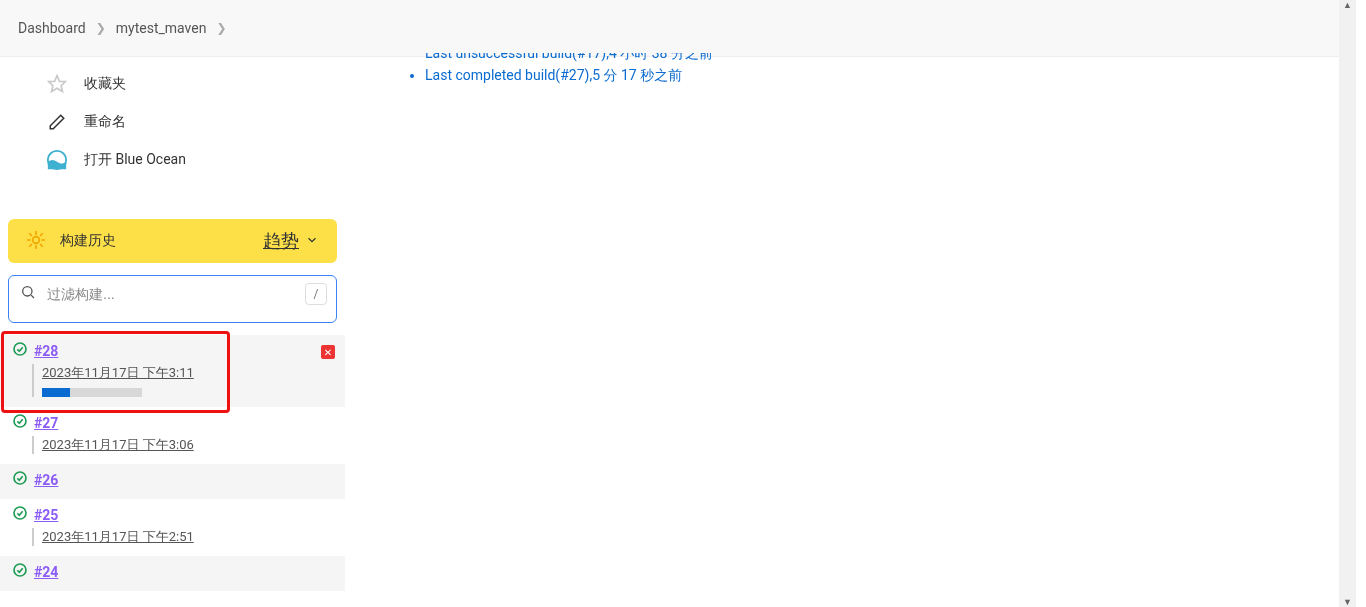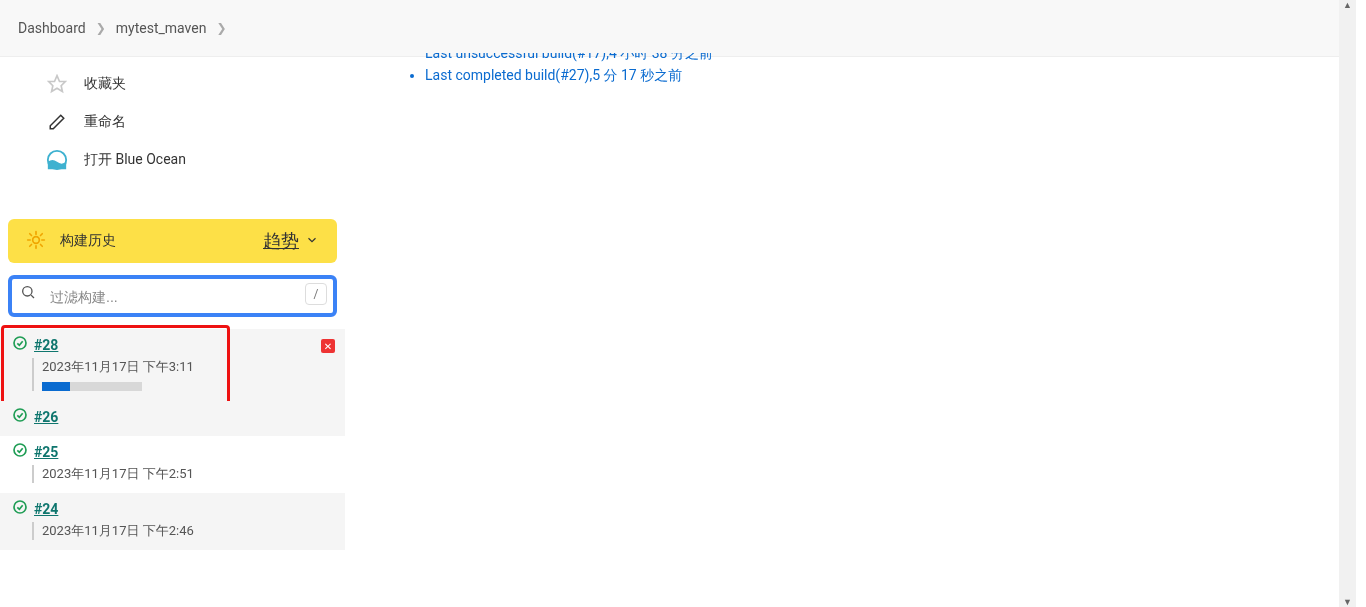--- a/index.html
+++ b/index.html
@@ -18,32 +18,32 @@
 .sb-link { display: flex; align-items: center; gap: 16px; padding: 8px 22px; cursor: pointer; color: #333; margin-left: 24px; }
 .sb-icon { width: 22px; height: 22px; display: inline-flex; align-items: center; justify-content: center; }
 
 .history-header { background: #fde047; display: flex; align-items: center; justify-content: space-between; padding: 10px 18px; margin: 0 8px 12px 8px; border-radius: 6px; }
 .history-left { display: flex; align-items: center; gap: 14px; }
 .history-title { font-weight: 400; }
 .trend-wrap { display: flex; align-items: center; gap: 6px; cursor: pointer; }
 .trend-label { text-decoration: underline; font-size: 18px; }
 
 .filter-row { padding: 0 8px 12px 8px; position: relative; }
-.filter-input { width: 100%; border: 4px solid #3b82f6; border-radius: 6px; padding: 10px 44px 8px 38px; font-size: 14px; background: #fff; color: #333; }
+.filter-input { width: 100%; border: 1px solid #3b82f6; border-radius: 6px; padding: 10px 44px 20px 38px; font-size: 14px; background: #fff; color: #333; }
 .filter-input::placeholder { color: #888; }
 .search-ic { position: absolute; left: 20px; top: 9px; color: #555; }
 .slash-badge { position: absolute; right: 18px; top: 8px; border: 1px solid #ddd; border-radius: 4px; width: 22px; height: 22px; display: flex; align-items: center; justify-content: center; color: #777; font-size: 12px; }
 
 .builds-list { }
 .build-item { padding: 6px 10px 10px 12px; position: relative; }
 .build-item.alt { background: #f5f5f5; }
 .build-top { display: flex; align-items: center; gap: 6px; }
 .check-svg { flex: 0 0 auto; }
-.build-number { font-weight: 700; text-decoration: underline; color: #0f766e; cursor: pointer; }
-.build-date { margin-left: 28px; margin-top: 4px; color: #555; cursor: pointer; font-size: 13px; }
+.build-number { font-weight: 700; text-decoration: underline; color: #8b5cf6; cursor: pointer; }
+.build-date { margin-left: 28px; margin-top: 4px; text-decoration: underline; color: #555; cursor: pointer; font-size: 13px; }
 .date-wrap { border-left: 2px solid #ccc; margin-left: 20px; padding-left: 8px; margin-top: 4px; }
 .progress-track { margin-left: 28px; margin-top: 6px; width: 100px; height: 9px; background: #d8d8d8; position: relative; }
 .progress-fill { background: #0a6bd0; height: 100%; width: 28%; }
 .cancel-ic { position: absolute; right: 10px; top: 10px; width: 14px; height: 14px; background: #e33; display: flex; align-items: center; justify-content: center; color: #fff; font-size: 10px; cursor: pointer; border-radius: 2px; }
 .red-box { position: absolute; border: 3px solid #e11; border-radius: 4px; pointer-events: none; }
 
 .summary-list { list-style: disc; padding-left: 50px; margin-top: 4px; }
 .summary-list li::marker { color: #0a6bd0; }
 .summary-link { color: #0a6bd0; font-weight: 400; cursor: pointer; }
 
@@ -143,20 +143,32 @@
             </div>
             <div class="cancel-ic">✕</div>
             <div class="date-wrap">
               <div class="build-date" style="margin-left: 0px;">2023年11月17日 下午3:11</div>
               <div class="progress-track" style="margin-left: 0px;">
                 <div class="progress-fill" style="width: 28%;"></div>
               </div>
             </div>
             <div class="red-box" style="inset: -4px 115px -6px 1px;"></div>
           </div>
+          <div class="build-item">
+            <div class="build-top">
+              <span class="check-svg"><svg width="16" height="16" viewBox="0 0 24 24" fill="none" stroke="#1f9d55" stroke-width="2.5">
+                  <circle cx="12" cy="12" r="9"></circle>
+                  <polyline points="8 12.5 11 15.5 16 9.5"></polyline>
+                </svg></span>
+              <span class="build-number">#27</span>
+            </div>
+            <div class="date-wrap">
+              <div class="build-date" style="margin-left: 0px;">2023年11月17日 下午3:06</div>
+            </div>
+          </div>
           <div class="build-item alt">
             <div class="build-top">
               <span class="check-svg"><svg width="16" height="16" viewBox="0 0 24 24" fill="none" stroke="#1f9d55" stroke-width="2.5">
                   <circle cx="12" cy="12" r="9"></circle>
                   <polyline points="8 12.5 11 15.5 16 9.5"></polyline>
                 </svg></span>
               <span class="build-number">#26</span>
             </div>
           </div>
           <div class="build-item">
@@ -171,23 +183,20 @@
               <div class="build-date" style="margin-left: 0px;">2023年11月17日 下午2:51</div>
             </div>
           </div>
           <div class="build-item alt">
             <div class="build-top">
               <span class="check-svg"><svg width="16" height="16" viewBox="0 0 24 24" fill="none" stroke="#1f9d55" stroke-width="2.5">
                   <circle cx="12" cy="12" r="9"></circle>
                   <polyline points="8 12.5 11 15.5 16 9.5"></polyline>
                 </svg></span>
               <span class="build-number">#24</span>
-            </div>
-            <div class="date-wrap">
-              <div class="build-date" style="margin-left: 0px;">2023年11月17日 下午2:46</div>
             </div>
           </div>
         </div>
 
     </div>
 
     <div class="main">
       <ul class="summary-list" id="summary-list">
           <li style="margin-top: -8px; overflow: hidden; height: 14px;"><span class="summary-link" style="position: relative; top: -8px;">Last unsuccessful build(#17),4 小时 38 分之前</span></li>
           <li><span class="summary-link">Last completed build(#27),5 分 17 秒之前</span></li>

